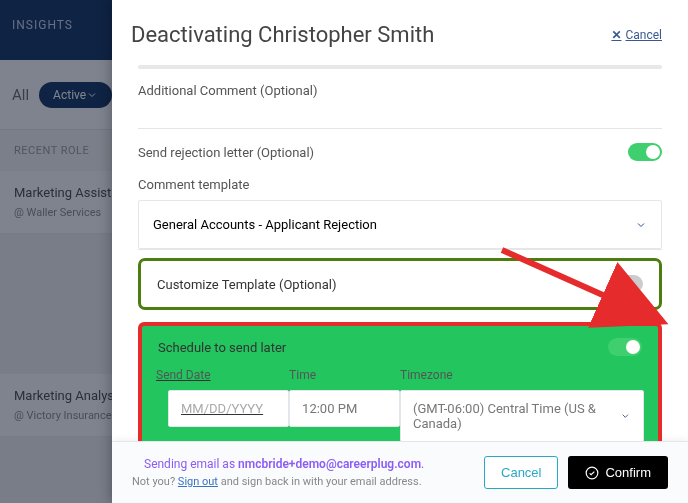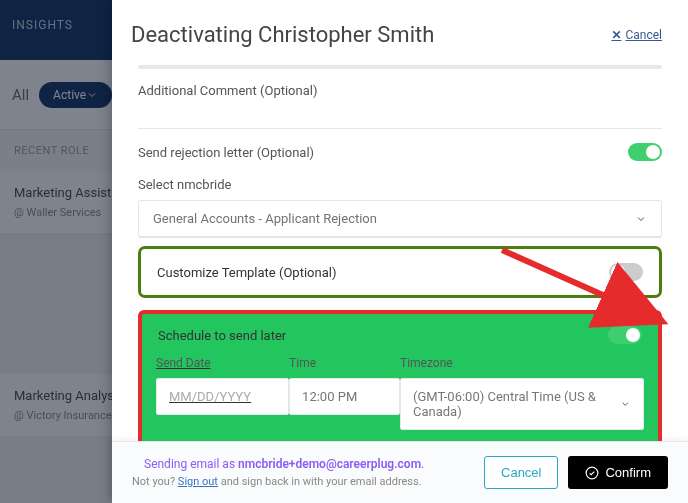--- a/index.html
+++ b/index.html
@@ -26,39 +26,39 @@
   .cancel-x { font-weight: bold; text-decoration: none; }
 
   .modal-body { flex: 1; overflow: auto; padding: 0 26px 10px 26px; }
   .hr-top { height: 4px; background: #e8e8e8; border-radius: 2px; margin-bottom: 14px; }
   .label { font-size: 13px; color: #555; margin-bottom: 8px; }
   .section-gap { height: 14px; }
   .divider { height: 1px; background: #e6e6e6; margin: 8px 0 14px 0; }
 
   .row-between { display: flex; align-items: center; justify-content: space-between; }
 
-  .select-box { margin-top: 8px; border: 1px solid #e3e6ea; border-radius: 2px; padding: 10px 14px; display: flex; justify-content: space-between; align-items: center; color: #737373; cursor: pointer; }
+  .select-box { margin-top: 8px; border: 1px solid #e3e6ea; border-radius: 2px; padding: 16px 14px; display: flex; justify-content: space-between; align-items: center; color: #000000; cursor: pointer; }
   .chev { width: 12px; height: 12px; }
 
   .card { border: 3px solid #4d7c0f; border-radius: 7px; padding: 14px 16px; margin-top: 8px; background: #fff; }
 
   .toggle { position: relative; width: 34px; height: 18px; border-radius: 10px; background: #ccc; display: inline-block; cursor: pointer; }
   .toggle .knob { position: absolute; top: 2px; left: 2px; width: 14px; height: 14px; background: #fff; border-radius: 50%; transition: left .15s; }
   .toggle.on { background: #3fcf6e; }
   .toggle.on .knob { left: 18px; }
 
   .schedule-card { border: 4px solid #e52b2b; border-radius: 6px; padding: 12px 14px 14px 14px; margin-top: 12px; position: relative; background: #22c55e; }
   .schedule-head { display: flex; justify-content: space-between; align-items: center; margin-bottom: 12px; padding: 0 2px; }
   .schedule-grid { display: flex; gap: 0; }
   .col { flex: 1; }
   .col.date { flex: 1.2; text-decoration: underline; }
   .col.tz { flex: 2.2; }
   .col-label { font-size: 12px; color: #555; margin-bottom: 8px; }
   .input-box { border: 1px solid #e3e6ea; border-radius: 2px; padding: 10px 12px; font-size: 13px; color: #777; background: #fff; display: flex; justify-content: space-between; align-items: center; }
-  .input-box.ph { color: #aaa; }
+  .input-box.ph { color: #aaa; margin-left: 12px; }
 
   
   .arrow { position: absolute; top: 245px; left: 385px; pointer-events: none; }
 
   .modal-footer { border-top: 1px solid #e6e6e6; background: #fafbfc; padding: 14px 20px; display: flex; align-items: center; justify-content: space-between; box-shadow: 0 -2px 6px rgba(0,0,0,0.06); }
   .footer-text { font-size: 12px; color: #8b5cf6; margin-left: 12px; }
   .footer-text b { font-weight: 600; }
   .footer-sub { font-size: 11px; color: #888; margin-top: 4px; }
   .signout { color: #3a72c4; text-decoration: underline; cursor: pointer; }
   .footer-btns { display: flex; gap: 10px; }
@@ -115,21 +115,21 @@
     <div class="divider"></div>
 
     <div class="row-between">
       <div class="label" style="margin-bottom:0">Send rejection letter (Optional)</div>
       <span class="toggle on">
           <span class="knob"></span>
         </span>
     </div>
 
     <div style="height:16px"></div>
-    <div class="label">Select nmcbride</div>
+    <div class="label">Comment template</div>
     <div class="select-box">
       <span>General Accounts - Applicant Rejection</span>
       <svg class="chev" viewBox="0 0 24 24">
           <path d="M6 9l6 6 6-6" fill="none" stroke="#2a4f8f" stroke-width="2"></path>
         </svg>
     </div>
     <div class="divider" style="margin-top:0; margin-bottom:0"></div>
 
     <div class="card row-between">
       <span>Customize Template (Optional)</span>

